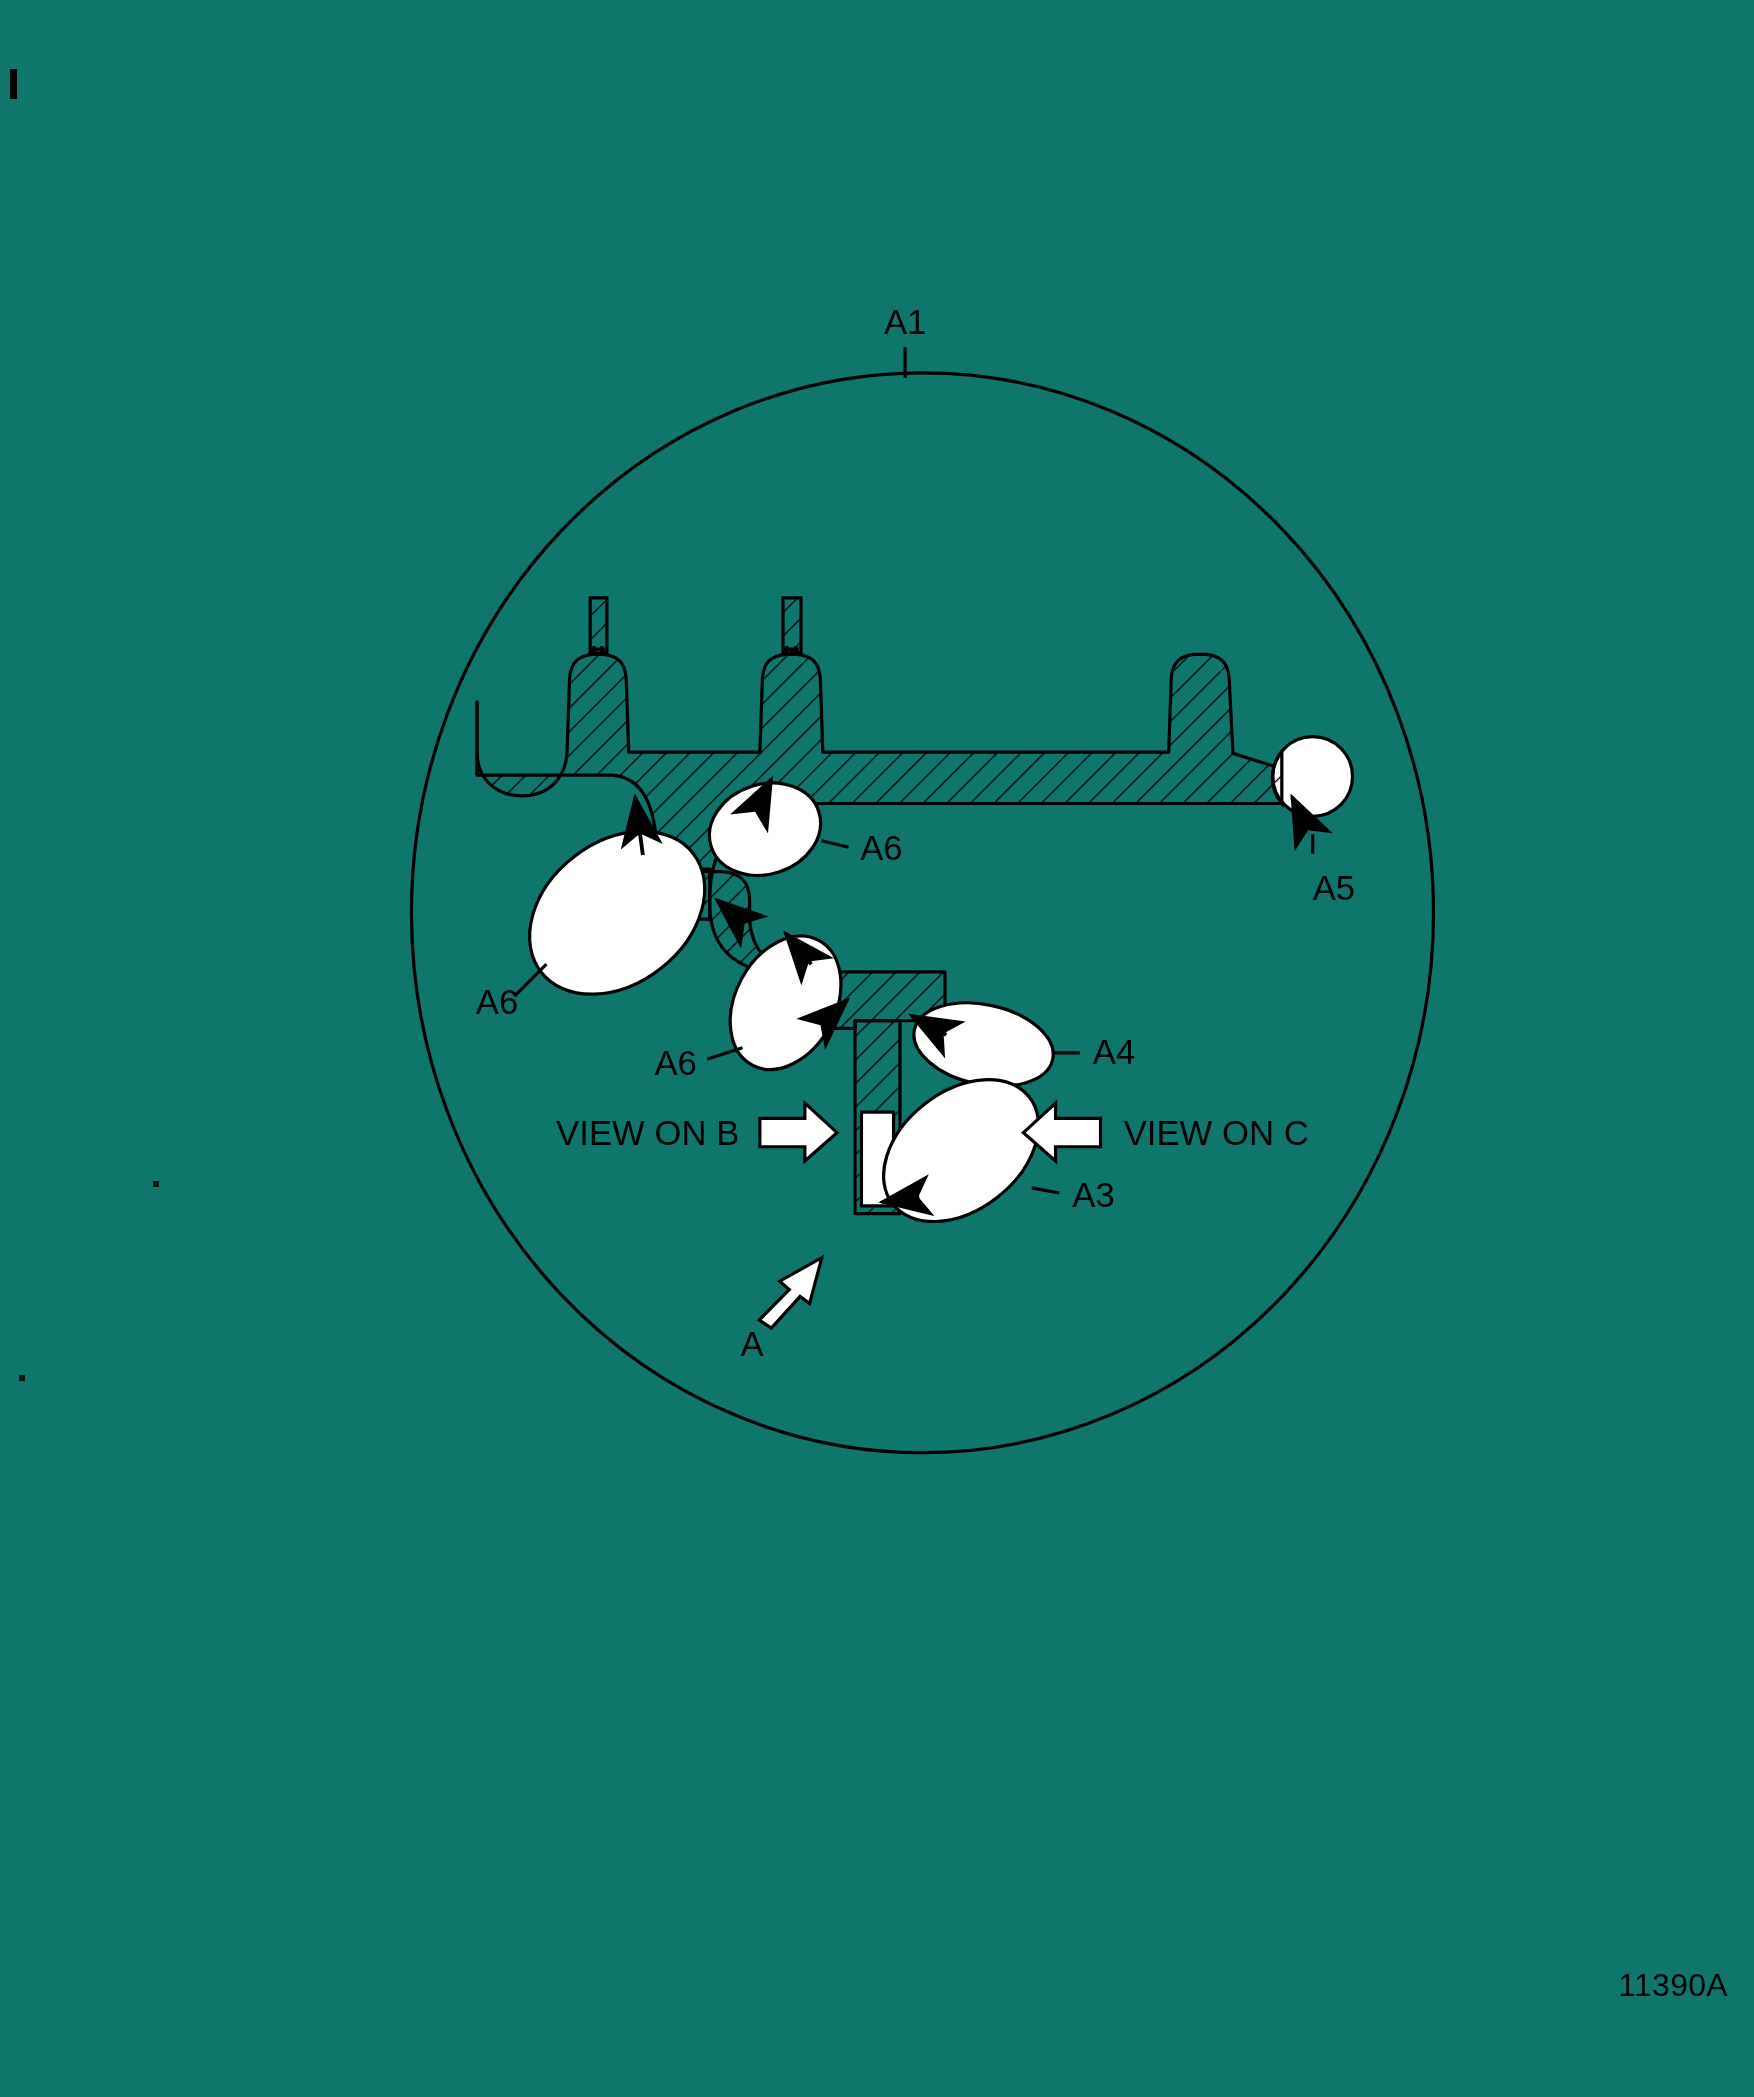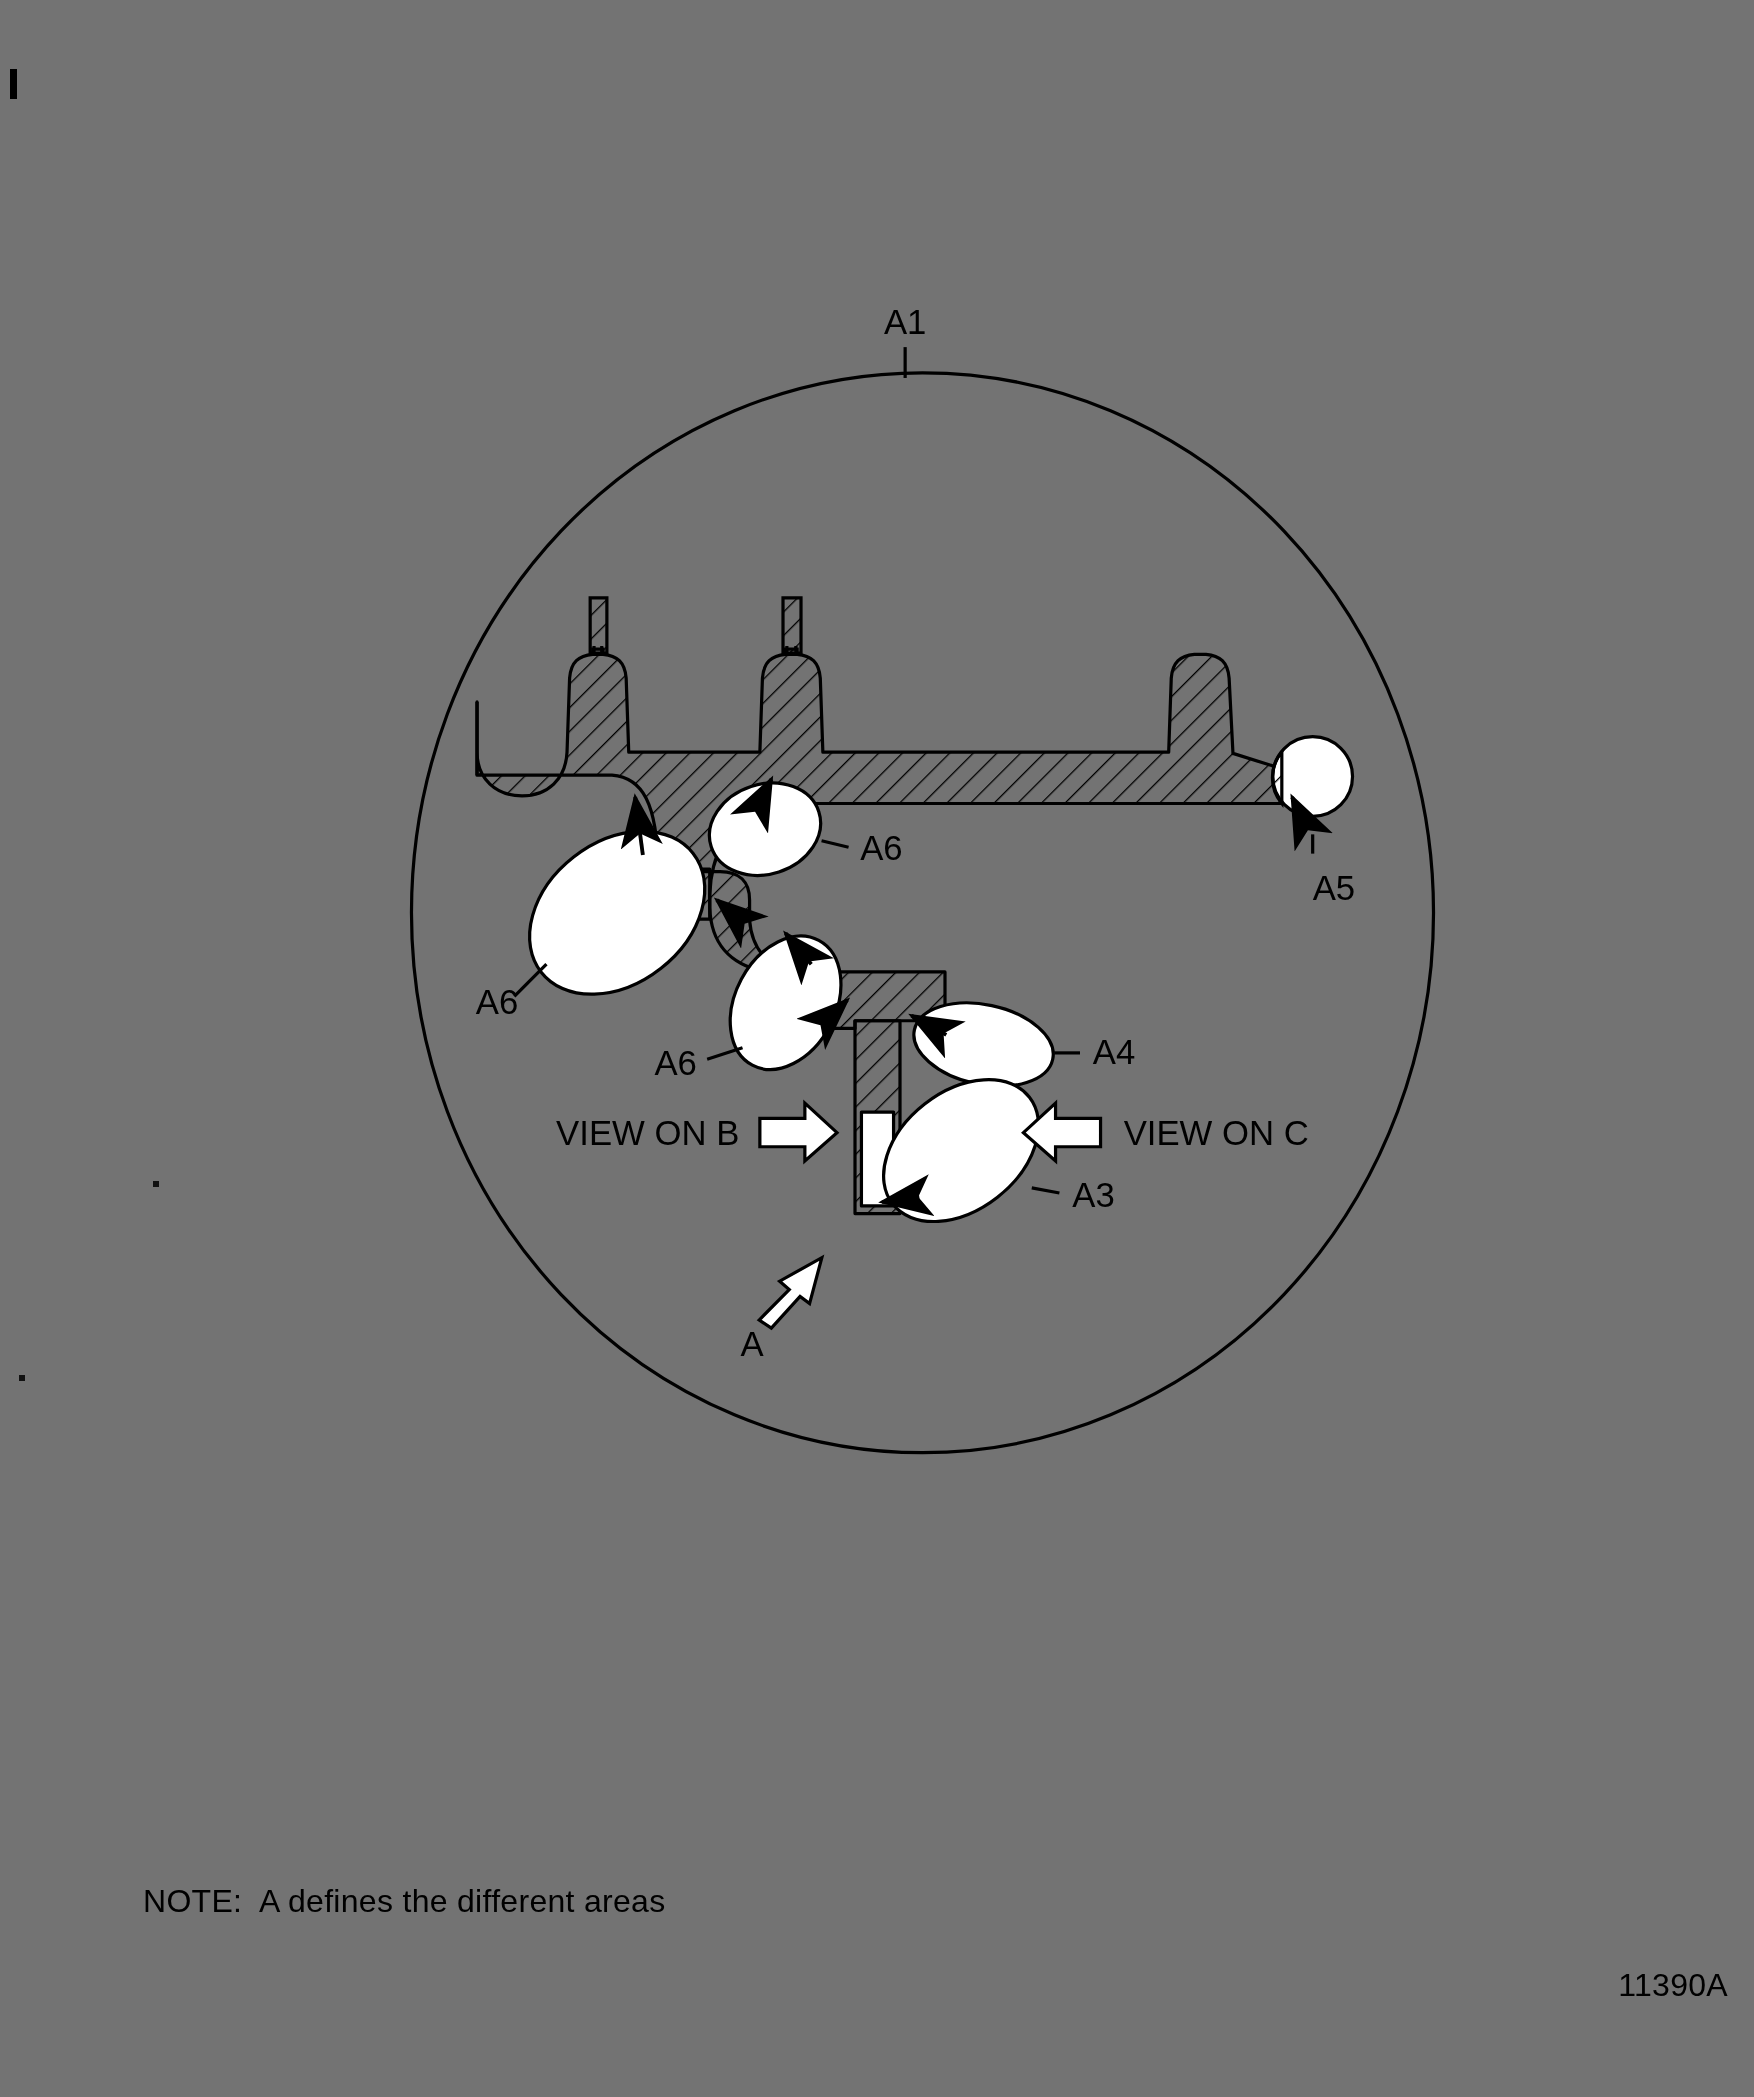--- a/index.html
+++ b/index.html
@@ -8,21 +8,21 @@
     background: #ffffff;
   }
   body {
     font-family: "Liberation Sans", sans-serif;
     color: #000000;
   }
   #page {
     position: relative;
     width: 1755px;
     height: 2097px;
-    background: #737373;
+    background: #0f766e;
     overflow: hidden;
   }
   .corner-mark {
     position: absolute;
     left: 10.3px;
     top: 69px;
     width: 6.4px;
     height: 30px;
     background: #000000;
   }
@@ -221,17 +221,16 @@
       </g>
       <text x="1748" y="1782" font-family="Liberation Sans, sans-serif" font-size="54" fill="#000000">VIEW ON C</text>
 
       <g fill="#ffffff" stroke="#000000" stroke-width="5">
         <path d="M 1178,2050 L 1228,2006 L 1214,1992 L 1282,1960 L 1258,2030 L 1244,2018 L 1196,2064 Z" transform="rotate(-4 1230 2010)"></path>
       </g>
       <text x="1152" y="2110" font-family="Liberation Sans, sans-serif" font-size="54" fill="#000000">A</text>
     </svg>
   </div>
 
-  <div class="note">NOTE:  A defines the different areas</div>
   <div class="fig-code">11390A</div>
 
 </div>
 
 
 </body></html>

